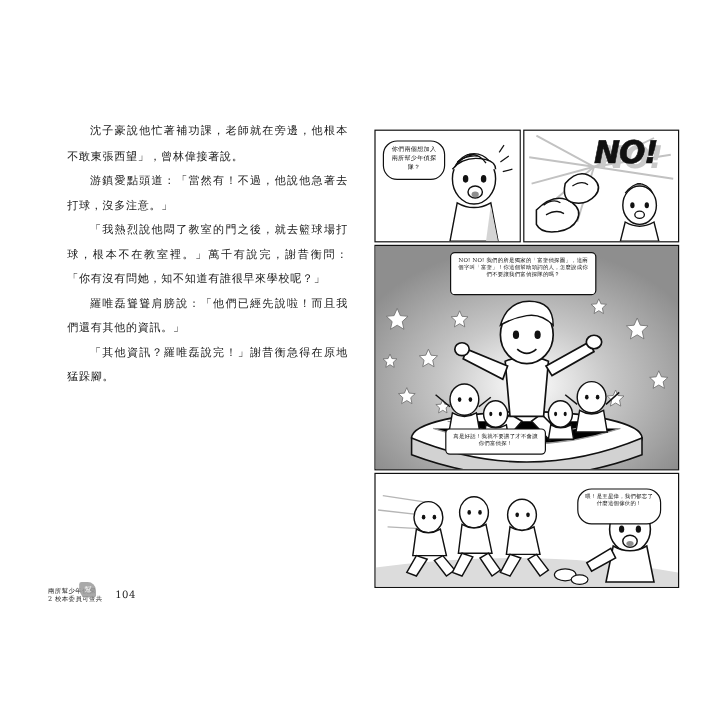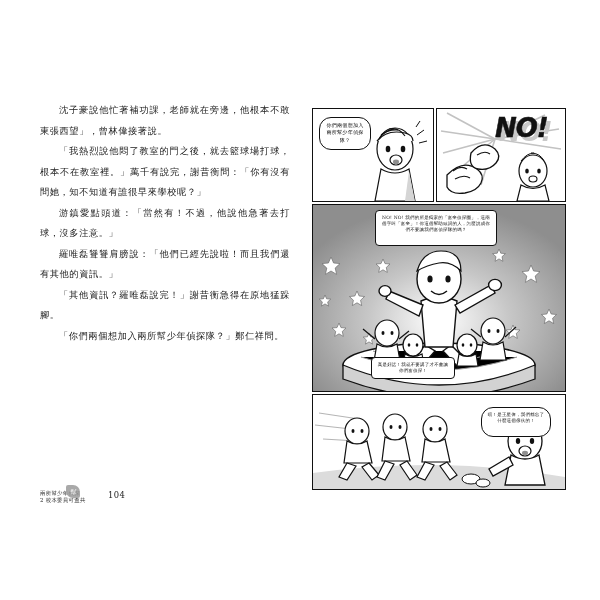--- a/index.html
+++ b/index.html
@@ -30,21 +30,21 @@
   }
   .body-text {
     font-family: "DejaVu Serif", serif;
     font-size: 9.2px;
     line-height: 20.5px;
     color: #1a1a1a;
     letter-spacing: 0.6px;
     text-align: justify;
   }
   .para {
-    margin: 0 0 0 0;
+    margin: 0 0 0 16px;
     text-indent: 19px;
   }
 
   
   .left-footer {
     position: absolute;
     left: 0;
     bottom: -6px;
     width: 250px;
     height: 34px;
@@ -87,21 +87,21 @@
     bottom: 9px;
     width: 13px;
     text-align: center;
     font-family: "DejaVu Serif", serif;
     font-size: 6px;
     color: #ffffff;
     line-height: 11px;
   }
   .page-number {
     position: absolute;
-    left: 68px;
+    left: 56px;
     bottom: 6px;
     font-family: "DejaVu Serif", serif;
     font-size: 8.4px;
     color: #222;
     letter-spacing: 0.4px;
   }
 
   
   .comic-page {
     position: absolute;
@@ -162,25 +162,24 @@
   svg { display: block; }
 </style>
 </head>
 <body>
 
 <div class="page">
 
   <div class="left-page">
     <div class="body-text">
       <p class="para">沈子豪說他忙著補功課，老師就在旁邊，他根本不敢東張西望」，曾林偉接著說。</p>
+      <p class="para">游鎮愛點頭道：「當然有！不過，他說他急著去打球，沒多注意。」</p>
       <p class="para">「我熱烈說他悶了教室的門之後，就去籃球場打球，根本不在教室裡。」萬千有說完，謝昔衡問：「你有沒有問她，知不知道有誰很早來學校呢？」</p>
-      <p class="para">游鎮愛點頭道：「當然有！不過，他說他急著去打球，沒多注意。」</p>
       <p class="para">羅唯磊聳聳肩膀說：「他們已經先說啦！而且我們還有其他的資訊。」</p>
       <p class="para">「其他資訊？羅唯磊說完！」謝昔衡急得在原地猛跺腳。</p>
-      <p class="para">「你們兩個想加入兩所幫少年偵探隊？」鄭仁祥問。</p>
     </div>
 
     <div class="left-footer">
       <div class="footer-logo">
         <div class="fl-line1">兩所幫少年偵探</div>
         <div class="fl-line2">2 校本委員可查共</div>
       </div>
       <div class="footer-mark"></div>
       <div class="footer-mark-txt">幫</div>
       <div class="page-number">104</div>

